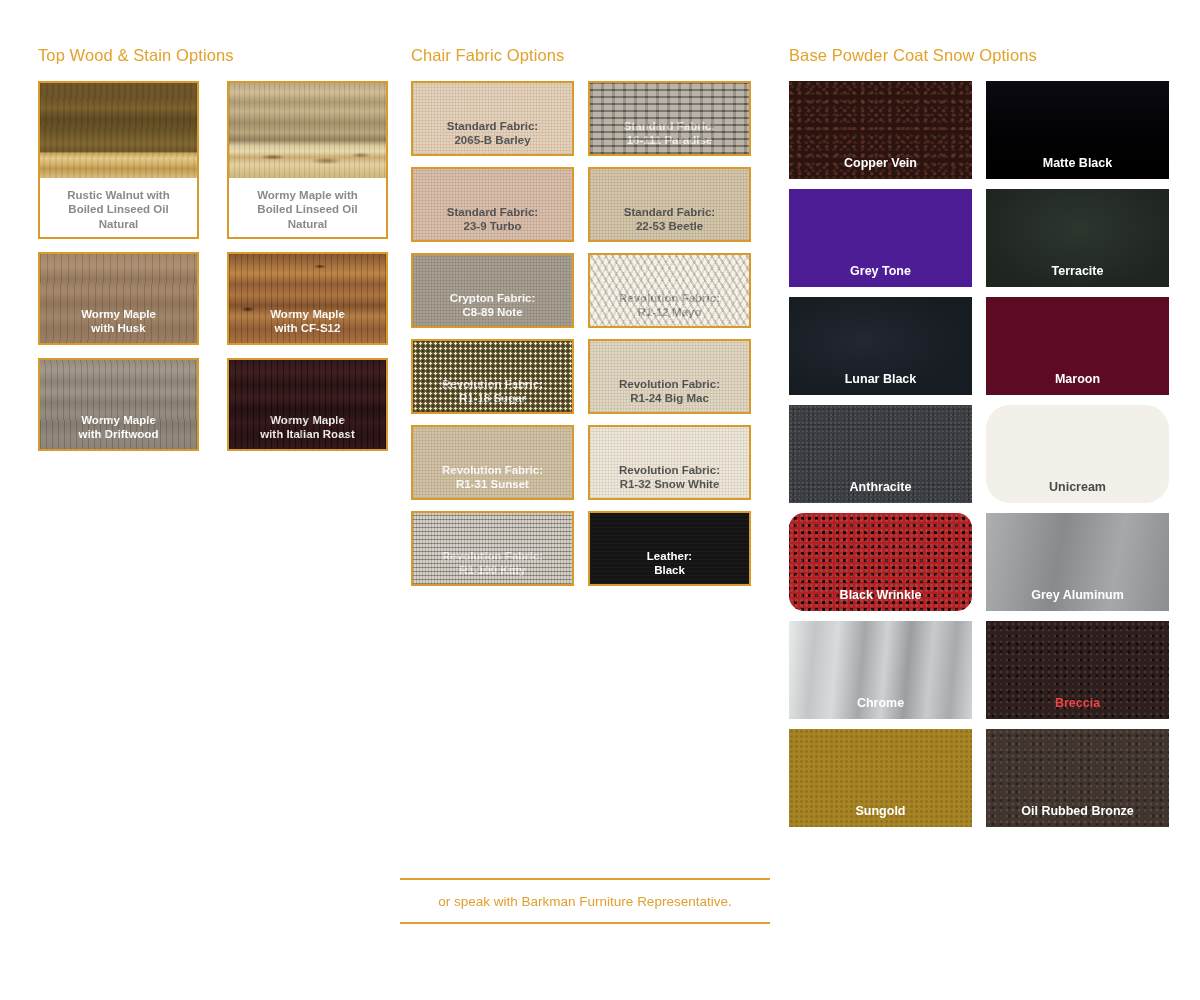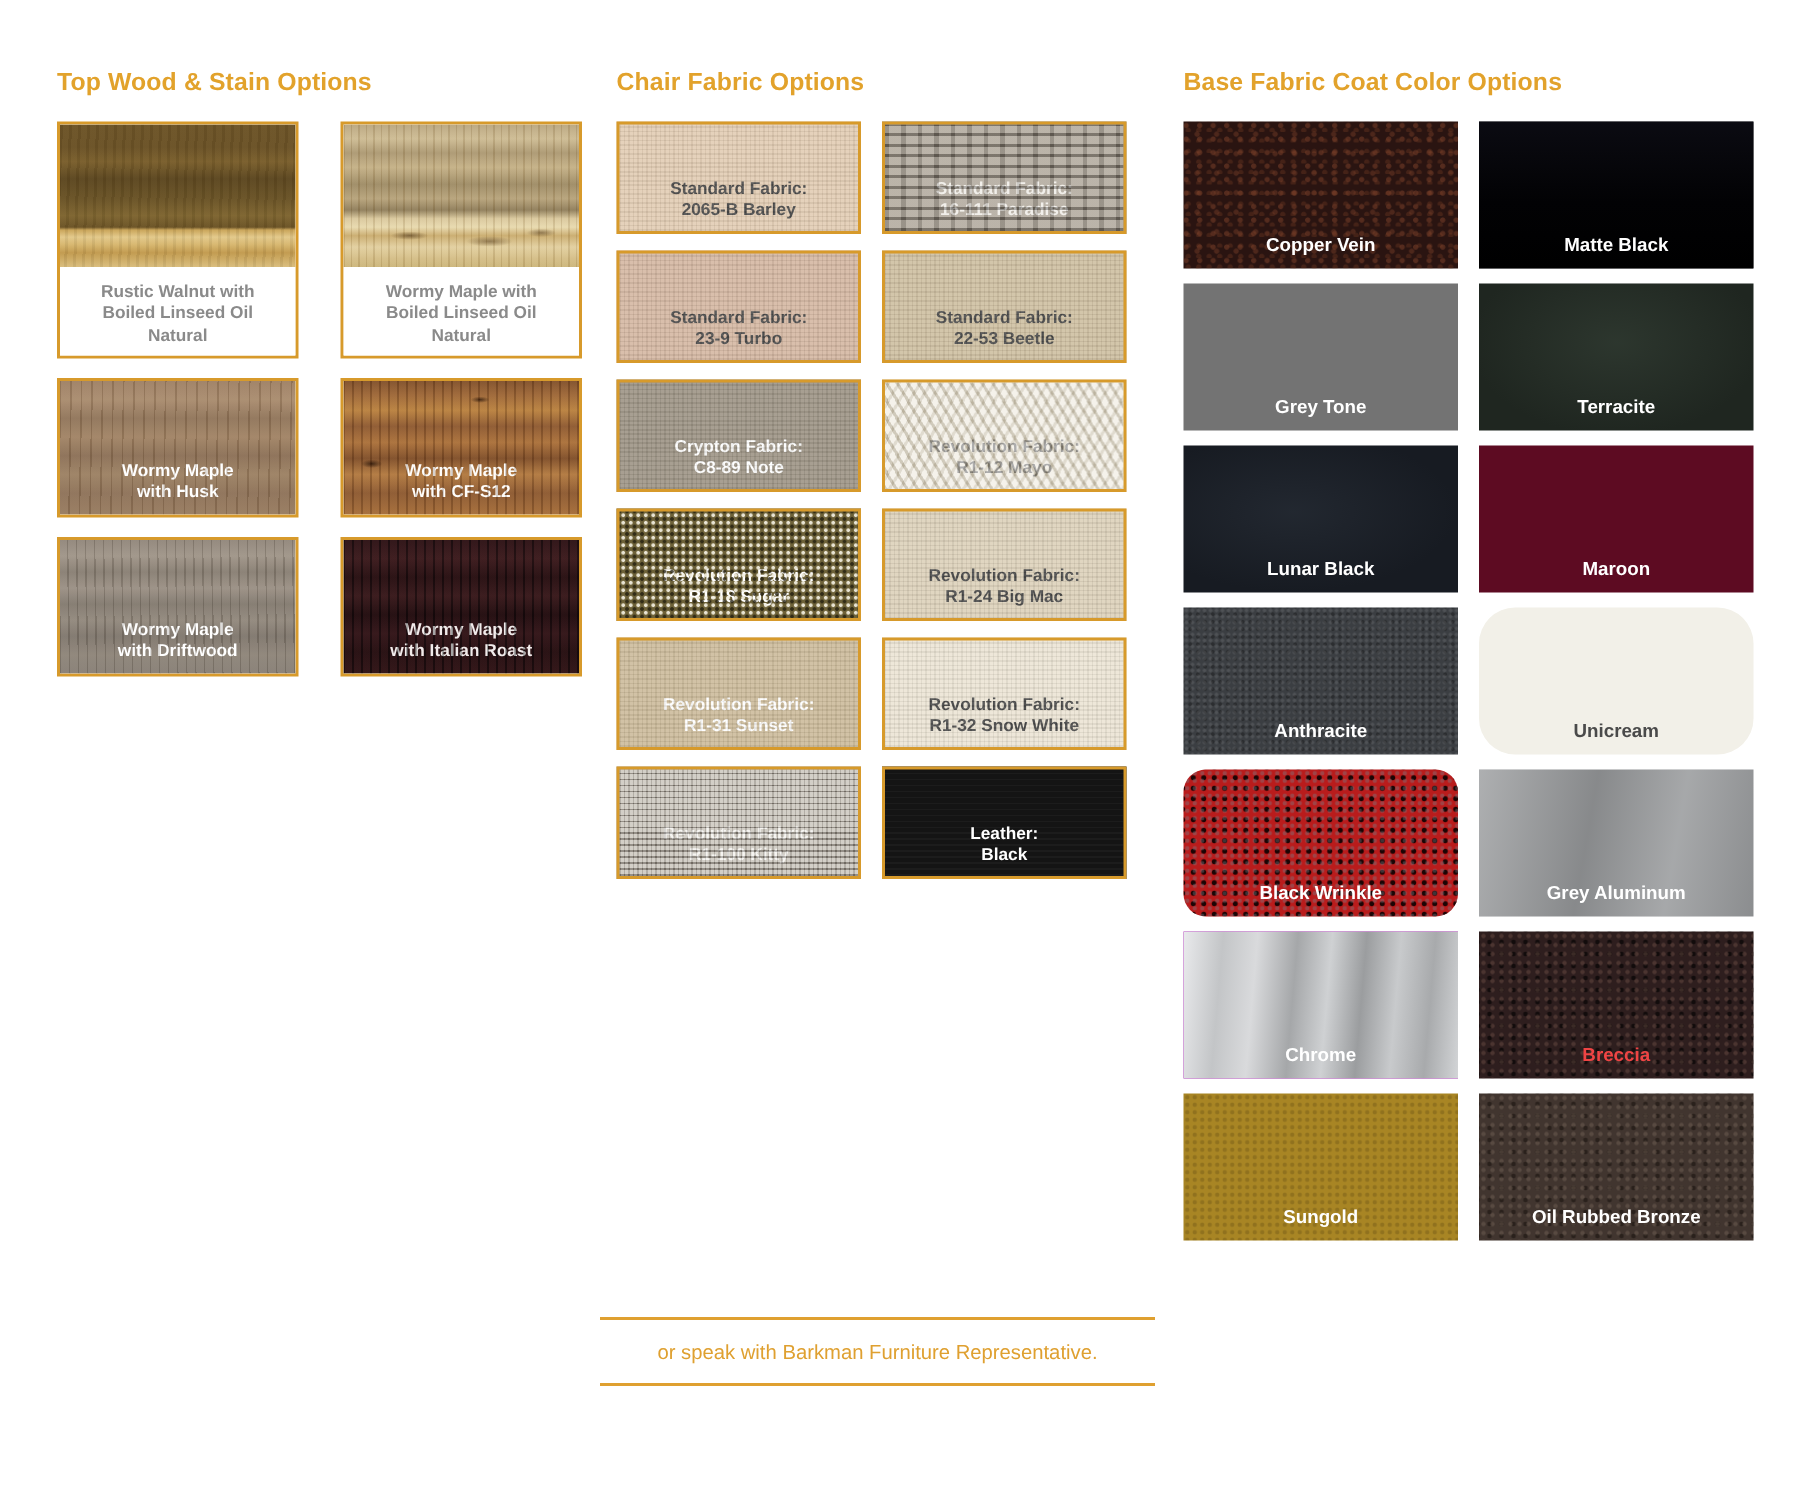--- a/index.html
+++ b/index.html
@@ -16,21 +16,21 @@
   .page {
     position: relative;
     width: 1200px;
     height: 1000px;
     background: #ffffff;
   }
 
   
   .section-title {
     font-size: 16.5px;
-    font-weight: bold;
+    font-weight: normal;
     color: #E2A22B;
     letter-spacing: 0.1px;
     white-space: nowrap;
   }
 
   
   .col {
     position: absolute;
     top: 46px;
   }
@@ -283,21 +283,21 @@
       radial-gradient(circle at 20% 30%, rgba(120,62,40,.55) 1.5px, transparent 2px),
       radial-gradient(circle at 70% 65%, rgba(120,62,40,.45) 1.5px, transparent 2px),
       radial-gradient(circle at 45% 85%, rgba(95,48,30,.5) 1.5px, transparent 2px);
     background-size: 9px 9px, 13px 13px, 7px 7px;
   }
   .pc-matte-black { background:#050508; }
   .pc-matte-black::after{
     content:"";position:absolute;inset:0;
     background: linear-gradient(to bottom, #0b0b12 0%, #020204 55%, #000 100%);
   }
-  .pc-grey-tone   { background:#737373; }
+  .pc-grey-tone   { background:#4c1d95; }
   .pc-terracite   { background:#1f2620; }
   .pc-terracite::after{
     content:"";position:absolute;inset:0;
     background: radial-gradient(ellipse at 50% 40%, rgba(70,85,72,.35), transparent 75%);
   }
   .pc-lunar-black { background:#171b22; }
   .pc-lunar-black::after{
     content:"";position:absolute;inset:0;
     background: radial-gradient(ellipse at 40% 45%, rgba(45,52,62,.5), transparent 70%);
   }
@@ -514,21 +514,21 @@
         <div class="fabric-card fx-leather">
           <div class="fabric-caption cap-light">
             <div>Leather:</div>
             <div>Black</div>
           </div>
         </div>
       </div>
   </div>
 
   <div class="col" id="col-powder">
-    <div class="section-title">Base Fabric Coat Color Options</div>
+    <div class="section-title">Base Powder Coat Snow Options</div>
     <div class="swatch-grid powder-grid" id="powder-grid">
         <div class="powder-card pc-copper-vein">
           <div class="powder-caption" style="color: rgb(255, 255, 255); position: absolute; z-index: 2;">Copper Vein</div>
         </div>
         <div class="powder-card pc-matte-black">
           <div class="powder-caption" style="color: rgb(255, 255, 255); position: absolute; z-index: 2;">Matte Black</div>
         </div>
         <div class="powder-card pc-grey-tone">
           <div class="powder-caption" style="color: rgb(255, 255, 255); position: absolute; z-index: 2;">Grey Tone</div>
         </div>

